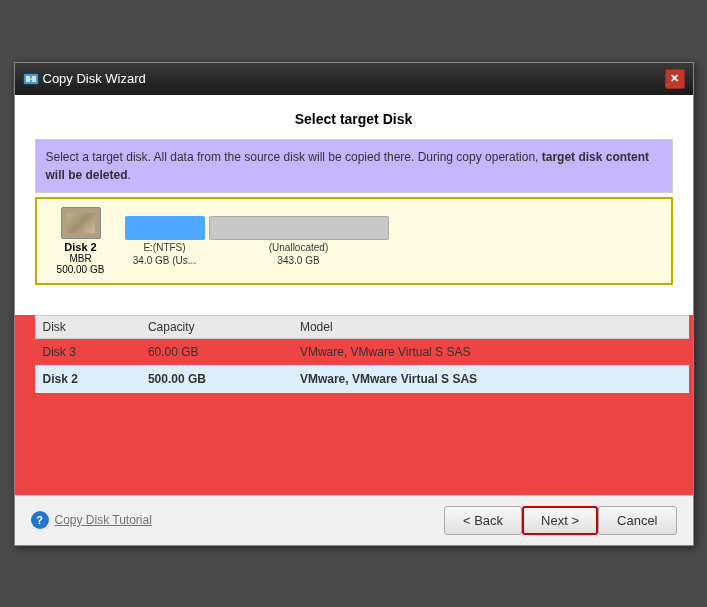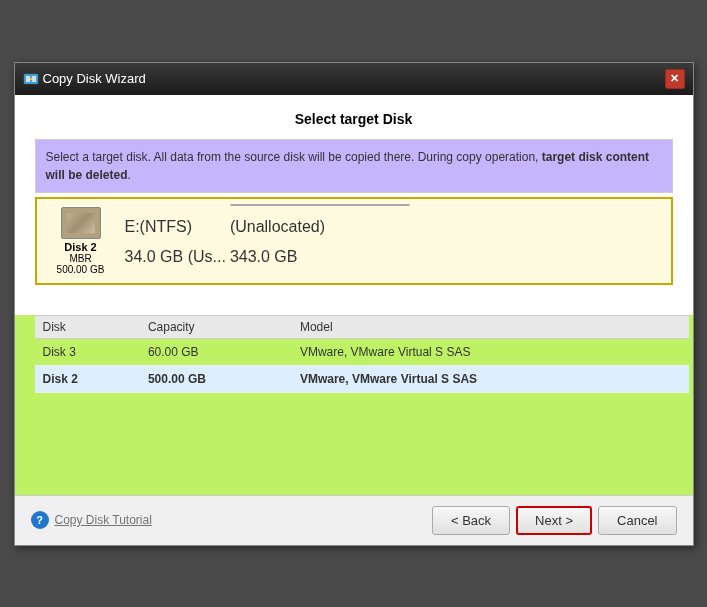--- a/index.html
+++ b/index.html
@@ -151,23 +151,24 @@
     .partition-ntfs-f {
       background: #4da6ff;
       width: 130px;
     }
     .partition-unalloc {
       background: #c8c8c8;
       width: 180px;
       border: 1px solid #aaa;
     }
     .partition-label {
-      font-size: 16px;
-      margin-top: 12px;
-      color: #333;
+      font-size: 10px;
+      margin-top: 2px;
+      color: #333;
+      text-align: center;
     }
     .disk-table {
       width: 100%;
       border-collapse: collapse;
       margin-bottom: 4px;
     }
     .disk-table th {
       text-align: left;
       padding: 4px 8px;
       background: #e8e8e8;
@@ -213,39 +214,39 @@
       justify-content: center;
     }
     .help-link {
       color: #737373;
       text-decoration: underline;
       cursor: pointer;
       font-size: 12px;
     }
     .footer-buttons {
       display: flex;
-      gap: 6px;
+      gap: 0;
     }
     .btn {
       padding: 6px 18px;
       border: 1px solid #aaa;
       background: linear-gradient(to bottom, #f8f8f8, #e0e0e0);
       cursor: pointer;
       font-size: 13px;
       border-radius: 3px;
       color: #333;
     }
     .btn-next {
       border: 2px solid #cc0000;
       background: linear-gradient(to bottom, #f8f8f8, #e0e0e0);
       font-weight: normal;
       padding: 5px 17px;
     }
     .white-area {
-      background: #bef264;
+      background: #ef4444;
       padding: 0 4px 10px 20px;
       min-height: 180px;
     }
   </style>
 </head>
 <body>
 
 <div class="window">
 
   <div class="title-bar">

